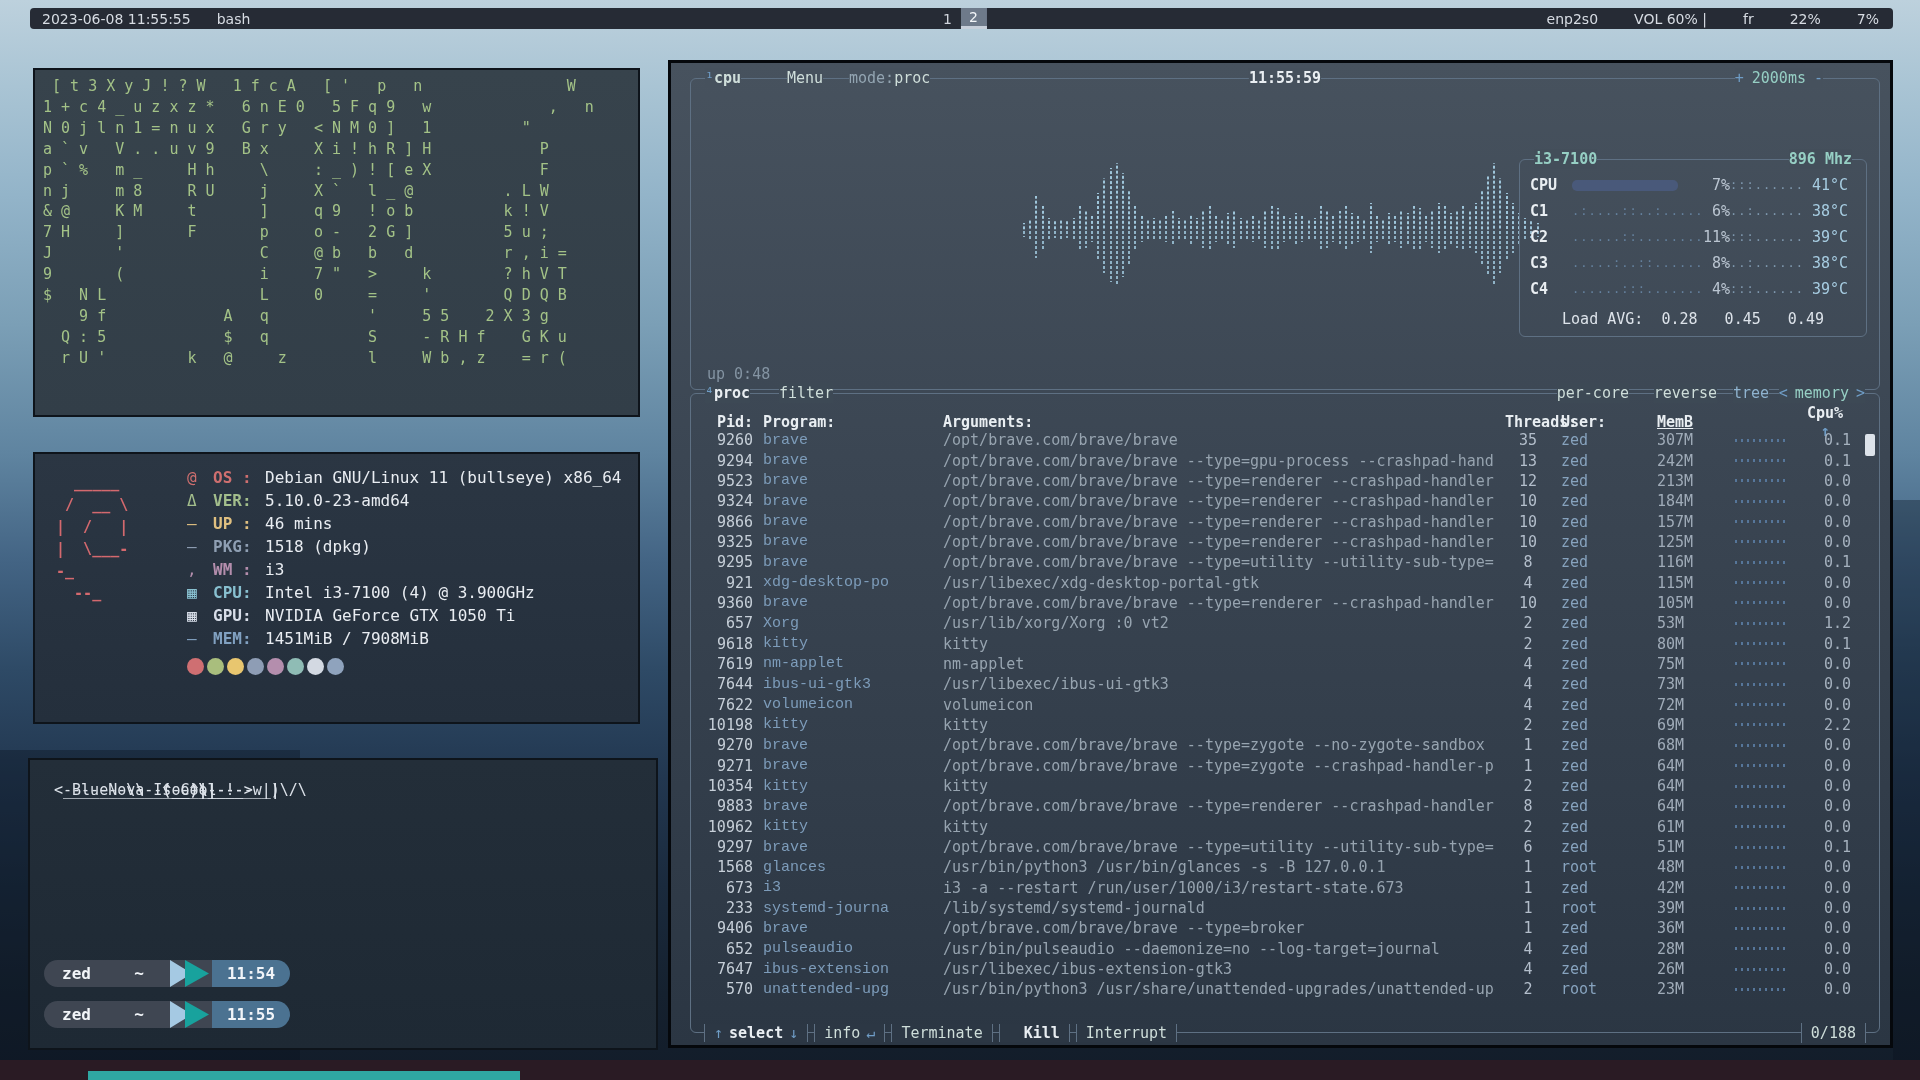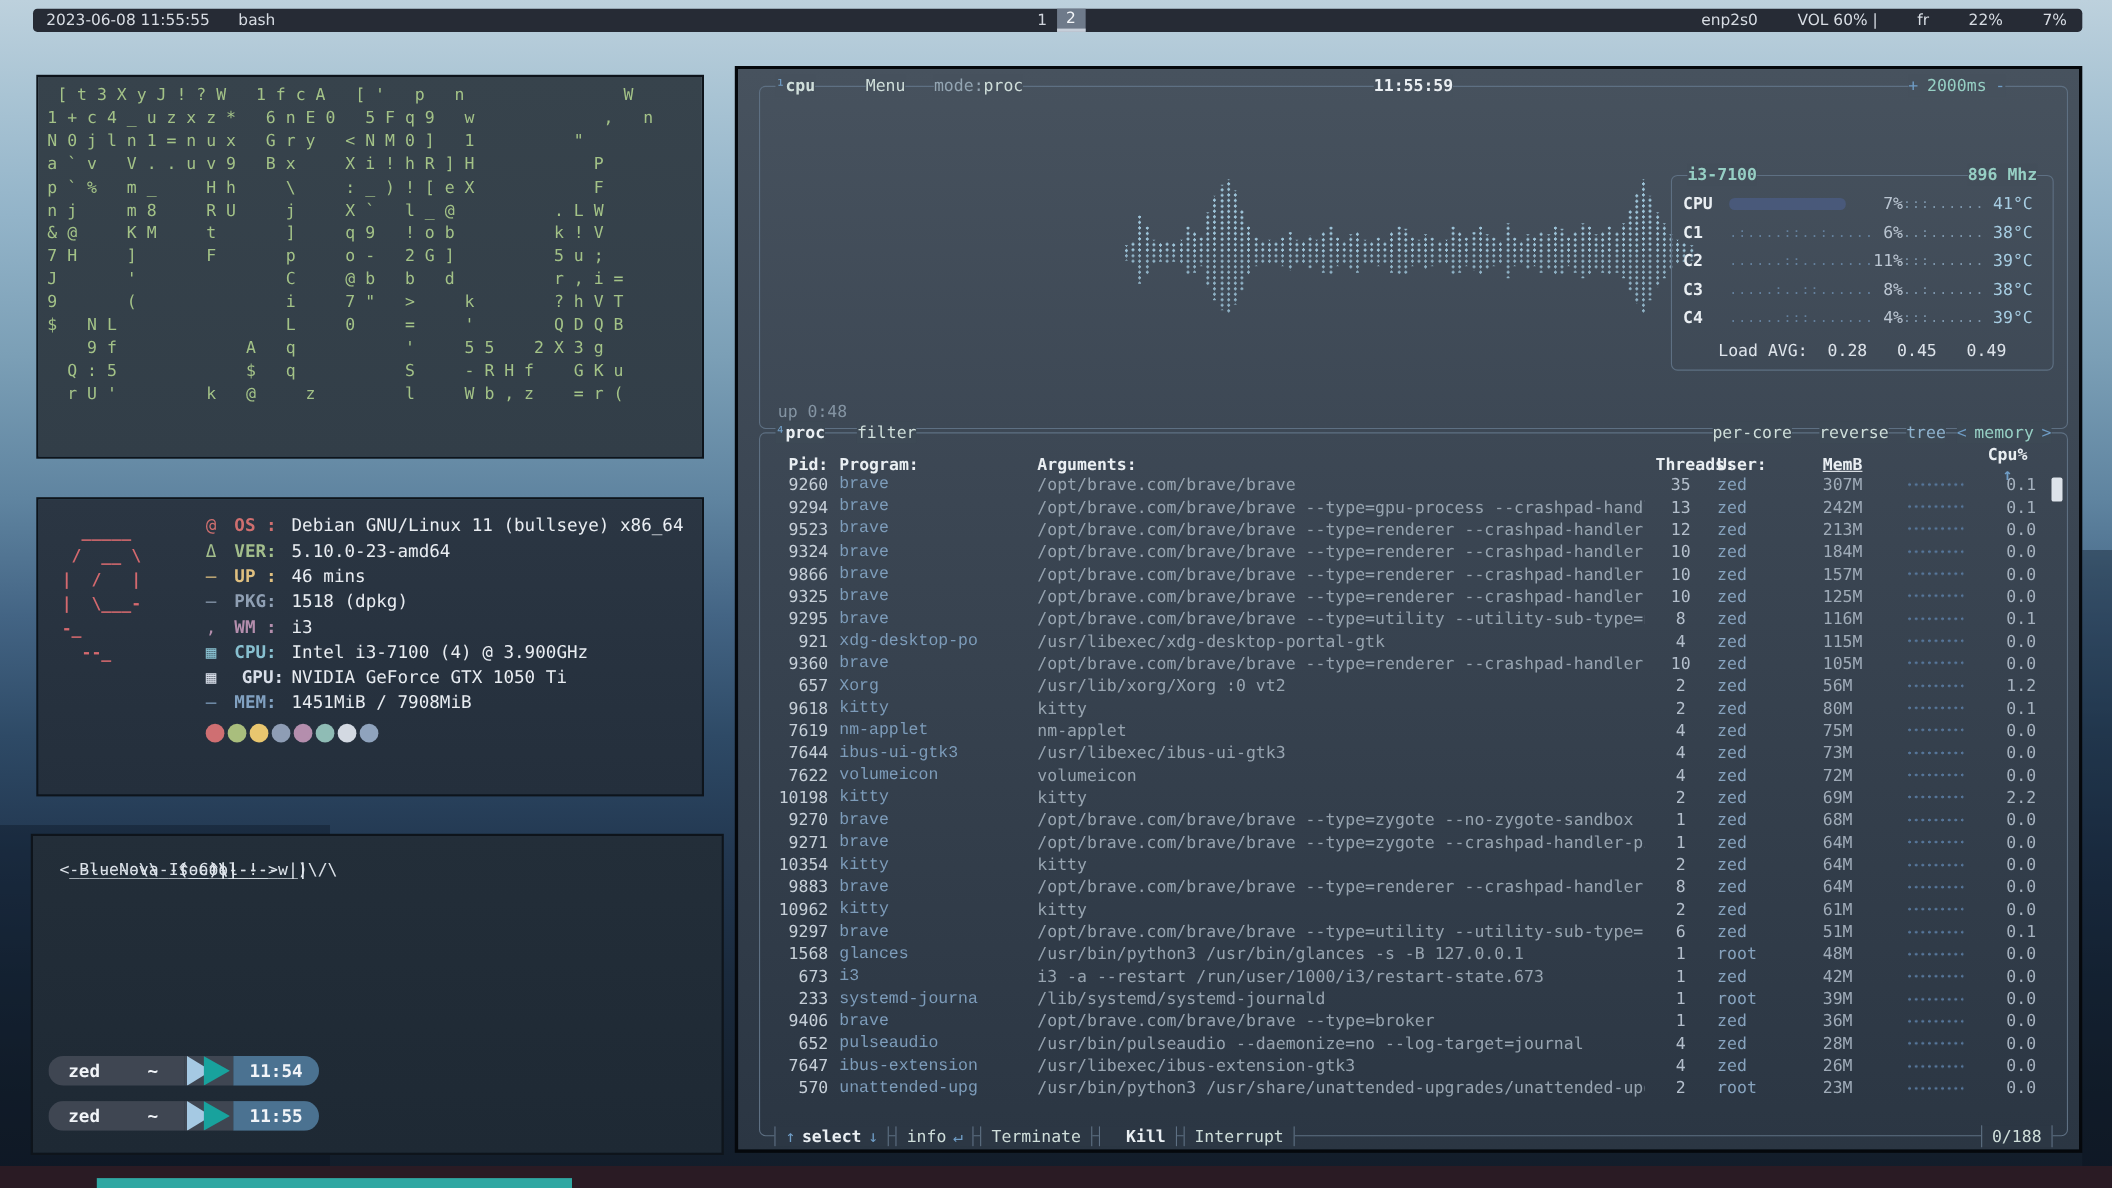--- a/index.html
+++ b/index.html
@@ -213,21 +213,21 @@
       </div>
 
       <div class="fetch-row">
         <span class="ficon" style="color: rgb(136, 192, 208);">▦</span>
         <span class="flabel pre" style="color: rgb(136, 192, 208);">CPU:</span>
         <span class="fvalue">Intel i3-7100 (4) @ 3.900GHz</span>
       </div>
 
       <div class="fetch-row">
         <span class="ficon" style="color: rgb(216, 222, 233);">▦</span>
-        <span class="flabel pre" style="color: rgb(216, 222, 233); text-align: center;">GPU:</span>
+        <span class="flabel pre" style="color: rgb(216, 222, 233);">GPU:</span>
         <span class="fvalue">NVIDIA GeForce GTX 1050 Ti</span>
       </div>
 
       <div class="fetch-row">
         <span class="ficon" style="color: rgb(129, 161, 193);">–</span>
         <span class="flabel pre" style="color: rgb(129, 161, 193);">MEM:</span>
         <span class="fvalue">1451MiB / 7908MiB</span>
       </div>
     </div>
   <div class="palette">
@@ -820,21 +820,21 @@
           <span class="p-cpu">0.0</span>
           <span></span>
         </div>
 
         <div class="proc-row proc-grid">
           <span class="p-pid">657</span>
           <span class="p-prog">Xorg</span>
           <span class="p-args">/usr/lib/xorg/Xorg :0 vt2</span>
           <span class="p-thr">2</span>
           <span class="p-user">zed</span>
-          <span class="p-mem">56M</span>
+          <span class="p-mem">53M</span>
           <span class="p-dots"></span>
           <span class="p-cpu">1.2</span>
           <span></span>
         </div>
 
         <div class="proc-row proc-grid">
           <span class="p-pid">9618</span>
           <span class="p-prog">kitty</span>
           <span class="p-args">kitty</span>
           <span class="p-thr">2</span>

